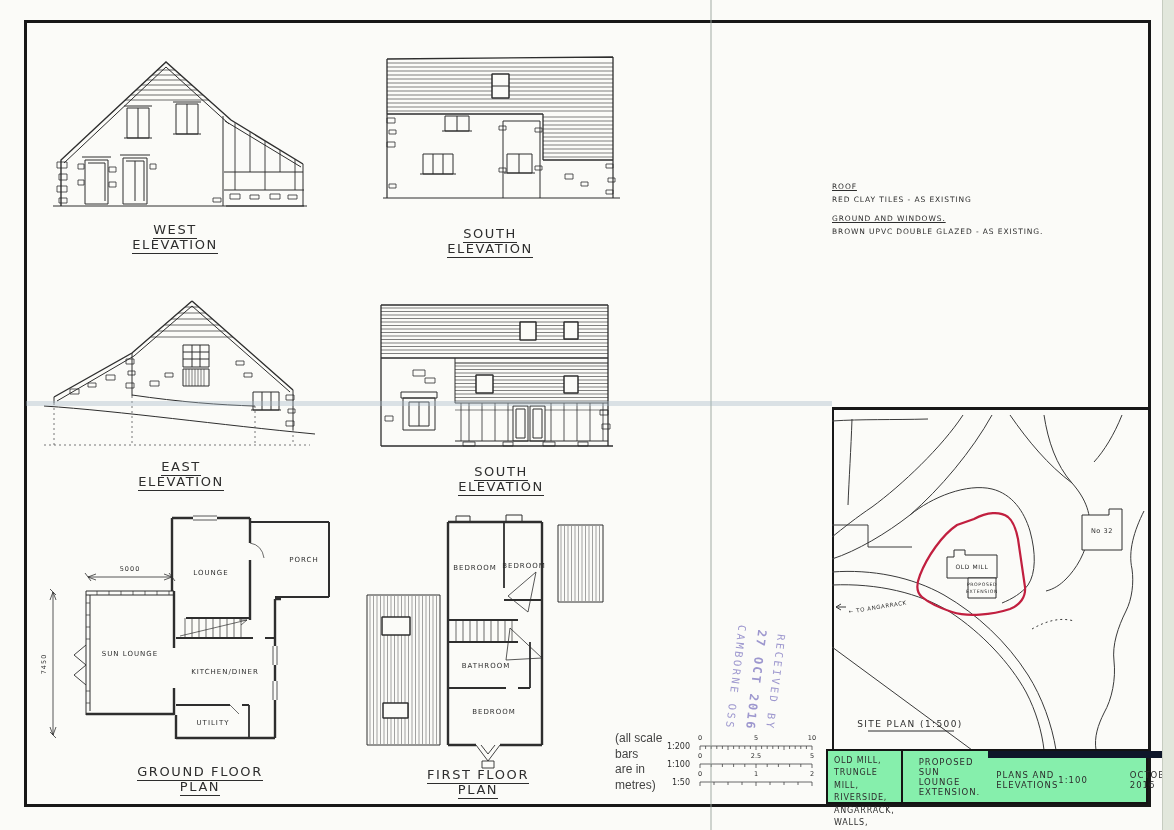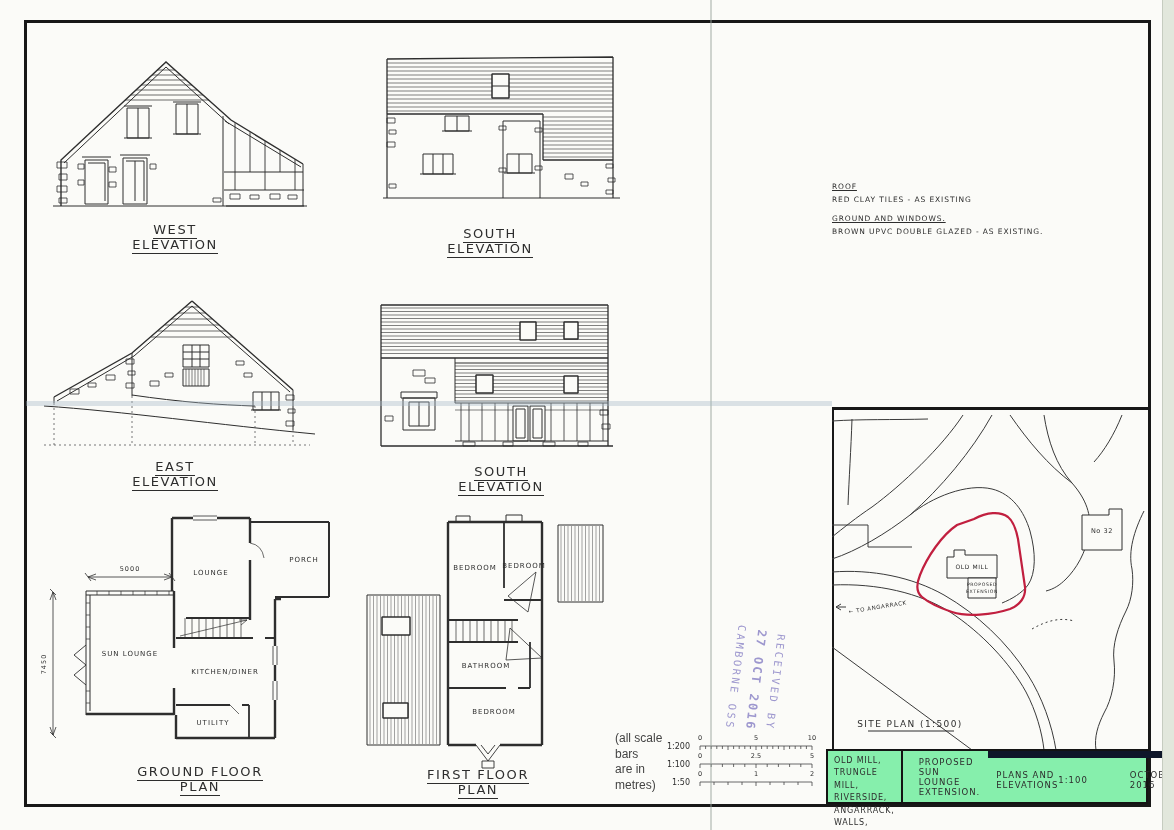--- a/index.html
+++ b/index.html
@@ -111,21 +111,21 @@
       <g stroke-width=".8">
         <path d="M86 66 h8 v5 h-8 z M88 78 h7 v4 h-7 z M86 90 h8 v5 h-8 z"></path>
         <path d="M246 102 h8 v5 h-8 z M248 116 h7 v4 h-7 z M246 128 h8 v5 h-8 z"></path>
         <path d="M30 96 h9 v5 h-9 z M48 90 h8 v4 h-8 z M66 82 h9 v5 h-9 z M110 88 h9 v5 h-9 z M125 80 h8 v4 h-8 z M196 68 h8 v4 h-8 z M204 80 h8 v4 h-8 z"></path>
       </g>
       <g stroke="#555" stroke-width=".8" stroke-dasharray="2 3">
         <path d="M14 110 V152 M92 103 V152 M215 113 V152 M253 137 V152 M4 152 H270"></path>
       </g>
     </g>
   </svg>
-  <div class="abs fig-title hand" style="left:110px;top:459px;width:130px">
+  <div class="abs fig-title hand" style="left:116px;top:459px;width:130px">
     <span>EAST ELEVATION</span></div>
 
   <svg class="abs" style="left:373px;top:298px" width="250" height="165" viewBox="0 0 250 165">
     <g stroke="#2e2e2e" stroke-width="1" fill="none">
       <path d="M8 7 H235 M8 7 V148 M235 7 V148 M8 148 H240 M8 60 H235" stroke-width="1.3"></path>
       <path d="M8 10 H235 M8 13.5 H235 M8 17 H235 M8 20.5 H235 M8 24 H235 M8 27.5 H235 M8 31 H235 M8 34.5 H235 M8 38 H235 M8 41.5 H235 M8 45 H235 M8 48.5 H235 M8 52 H235 M8 55.5 H235" stroke-width=".6"></path>
       <rect x="147" y="24" width="16" height="18" fill="#fbfbf8"></rect>
       <path d="M147 24 h16 v18 h-16 z"></path>
       <rect x="191" y="24" width="14" height="17" fill="#fbfbf8"></rect>
       <path d="M191 24 h14 v17 h-14 z"></path>

